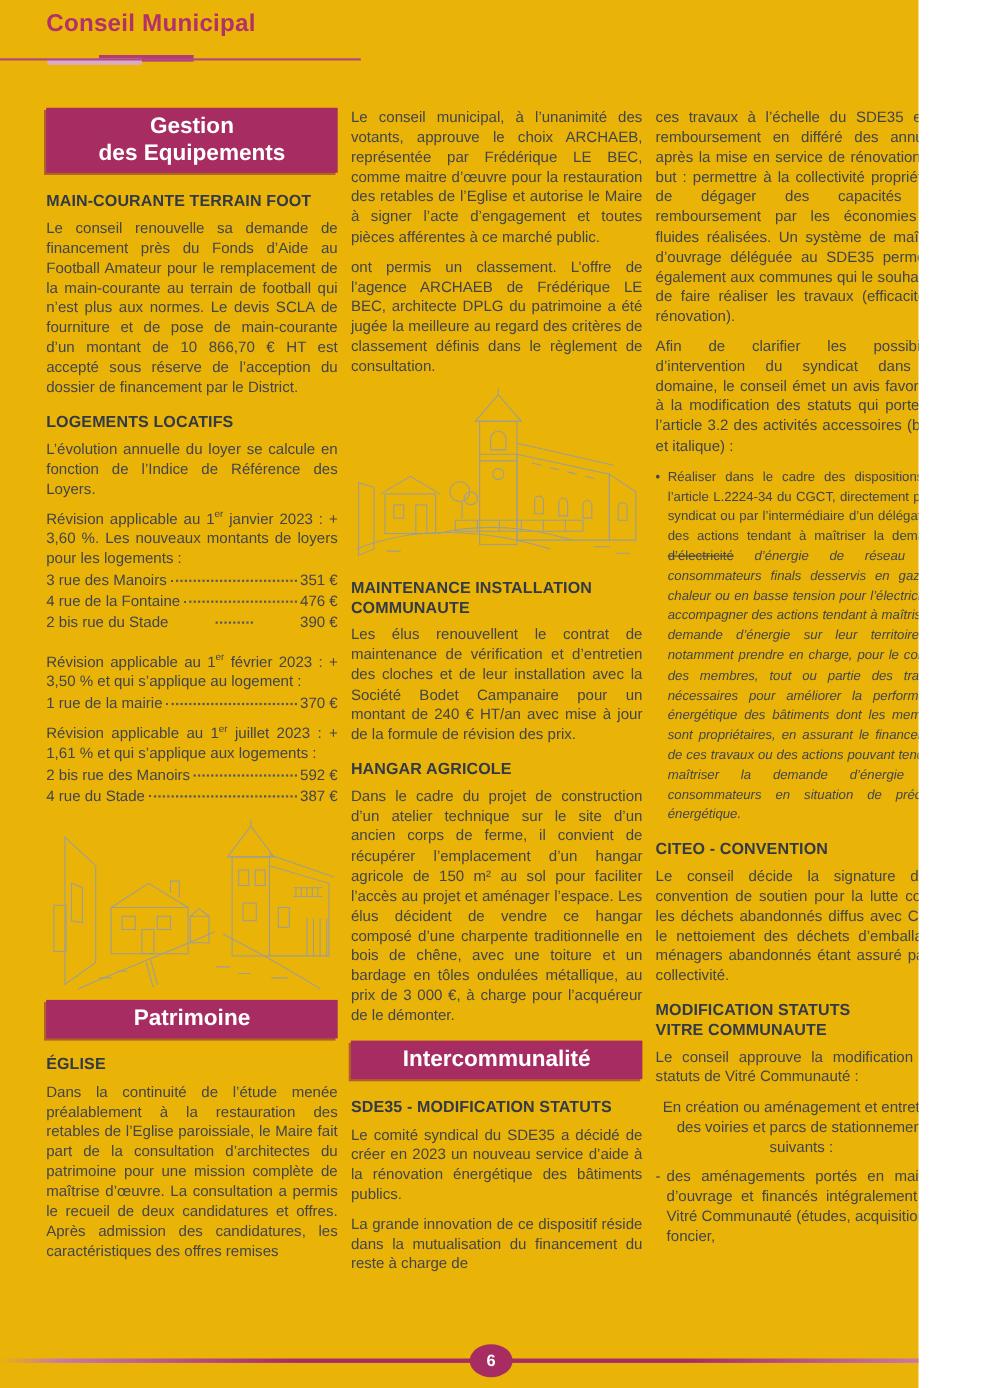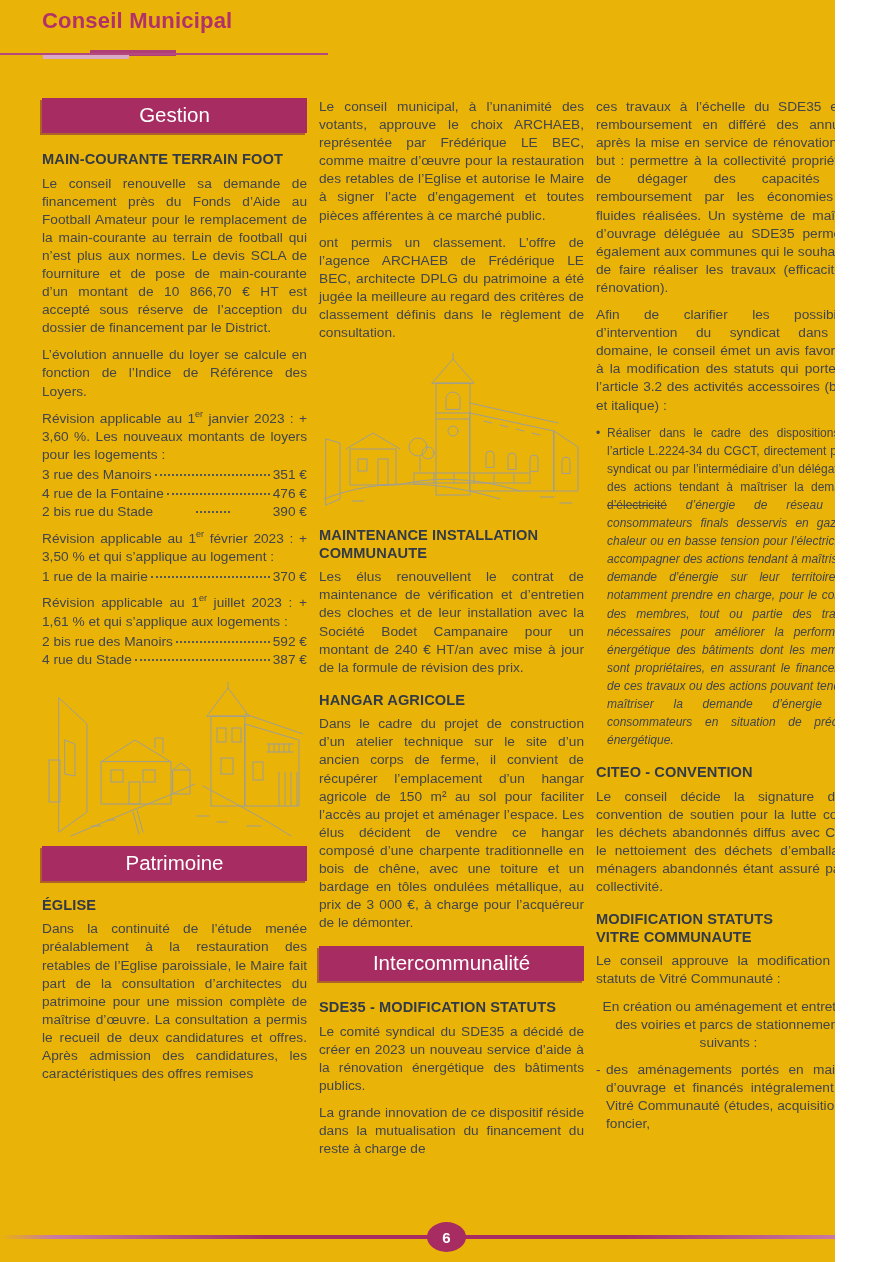--- a/index.html
+++ b/index.html
@@ -13,21 +13,21 @@
     color:#b13168;letter-spacing:.2px;
   }
   .title-rule{position:absolute;left:0;top:49px;width:328px;height:10px;}
   .title-rule .thin{position:absolute;left:0;top:4px;width:328px;height:1.5px;background:#b3497e;}
   .title-rule .bar-dark{position:absolute;left:90px;top:1px;width:86px;height:6px;background:#b03d76;}
   .title-rule .bar-light{position:absolute;left:43px;top:4px;width:86px;height:6px;background:#d9abc4;}
   
   .col{position:absolute;top:98px;width:265px;}
   .col1{left:42px;} .col2{left:319px;} .col3{left:596px;}
   .section-box{
-    background:#a72c62;color:#ffffff;text-align:center;font-weight:400;
+    background:#a72c62;color:#ffffff;text-align:center;font-weight:700;
     padding:5px 2px 6px;line-height:24px;font-size:20.5px;
     box-shadow:-2px 2px 0 rgba(125,29,71,.55);
     margin:0 0 18px;
   }
   .h-col{font-weight:700;font-size:14.6px;line-height:17.5px;color:#333a47;margin:15px 0 6px;letter-spacing:.1px;}
   .para{font-size:13.7px;line-height:18.1px;text-align:justify;margin:0 0 9px;color:#42454c;}
   .para sup{font-size:9px;line-height:0;}
   .leader-row{display:flex;align-items:baseline;font-size:13.7px;line-height:18.6px;color:#42454c;}
   .leader-dots{flex:1;border-bottom:2px dotted #54575e;margin:0 3px;transform:translateY(-3px);}
   .strike{text-decoration:line-through;}
@@ -57,39 +57,41 @@
   <div class="page-title">Conseil Municipal</div>
   <div class="title-rule">
     <div class="bar-dark"></div>
     <div class="bar-light"></div>
     <div class="thin"></div>
   </div>
 
   <div class="col col1">
     <div class="section-box">
       <div>Gestion</div>
+      <div>des Equipements</div>
     </div>
 
     <div class="h-col" style="margin-top:6px;">MAIN-COURANTE TERRAIN FOOT</div>
     <p class="para">Le conseil renouvelle sa demande de financement près du Fonds d’Aide au Football Amateur pour le remplacement de la main-courante au terrain de football qui n’est plus aux normes. Le devis SCLA de fourniture et de pose de main-courante d’un montant de 10 866,70 € HT est accepté sous réserve de l’acception du dossier de financement par le District.</p>
 
+    <div class="h-col">LOGEMENTS LOCATIFS</div>
     <p class="para">L’évolution annuelle du loyer se calcule en fonction de l’Indice de Référence des Loyers.</p>
 
     <p class="para" style="margin-bottom:2px;"><span>Révision applicable au 1</span><sup>er</sup><span> janvier 2023 : + 3,60 %. Les nouveaux montants de loyers pour les logements :</span></p>
     <div class="leader-row">
         <span>3 rue des Manoirs</span>
         <span class="leader-dots"></span>
         <span>351 €</span>
       </div>
     <div class="leader-row">
         <span>4 rue de la Fontaine</span>
         <span class="leader-dots"></span>
         <span>476 €</span>
       </div>
-    <div class="leader-row" style="margin-bottom:8px;gap:40px;">
+    <div class="leader-row" style="margin-bottom:18px;gap:40px;">
         <span>2 bis rue du Stade</span>
         <span class="leader-dots"></span>
         <span>390 €</span>
       </div>
 
     <p class="para" style="margin-bottom:2px;"><span>Révision applicable au 1</span><sup>er</sup><span> février 2023 : + 3,50 % et qui s’applique au logement :</span></p>
     <div class="leader-row" style="margin-bottom:8px;">
         <span>1 rue de la mairie</span>
         <span class="leader-dots"></span>
         <span>370 €</span>

